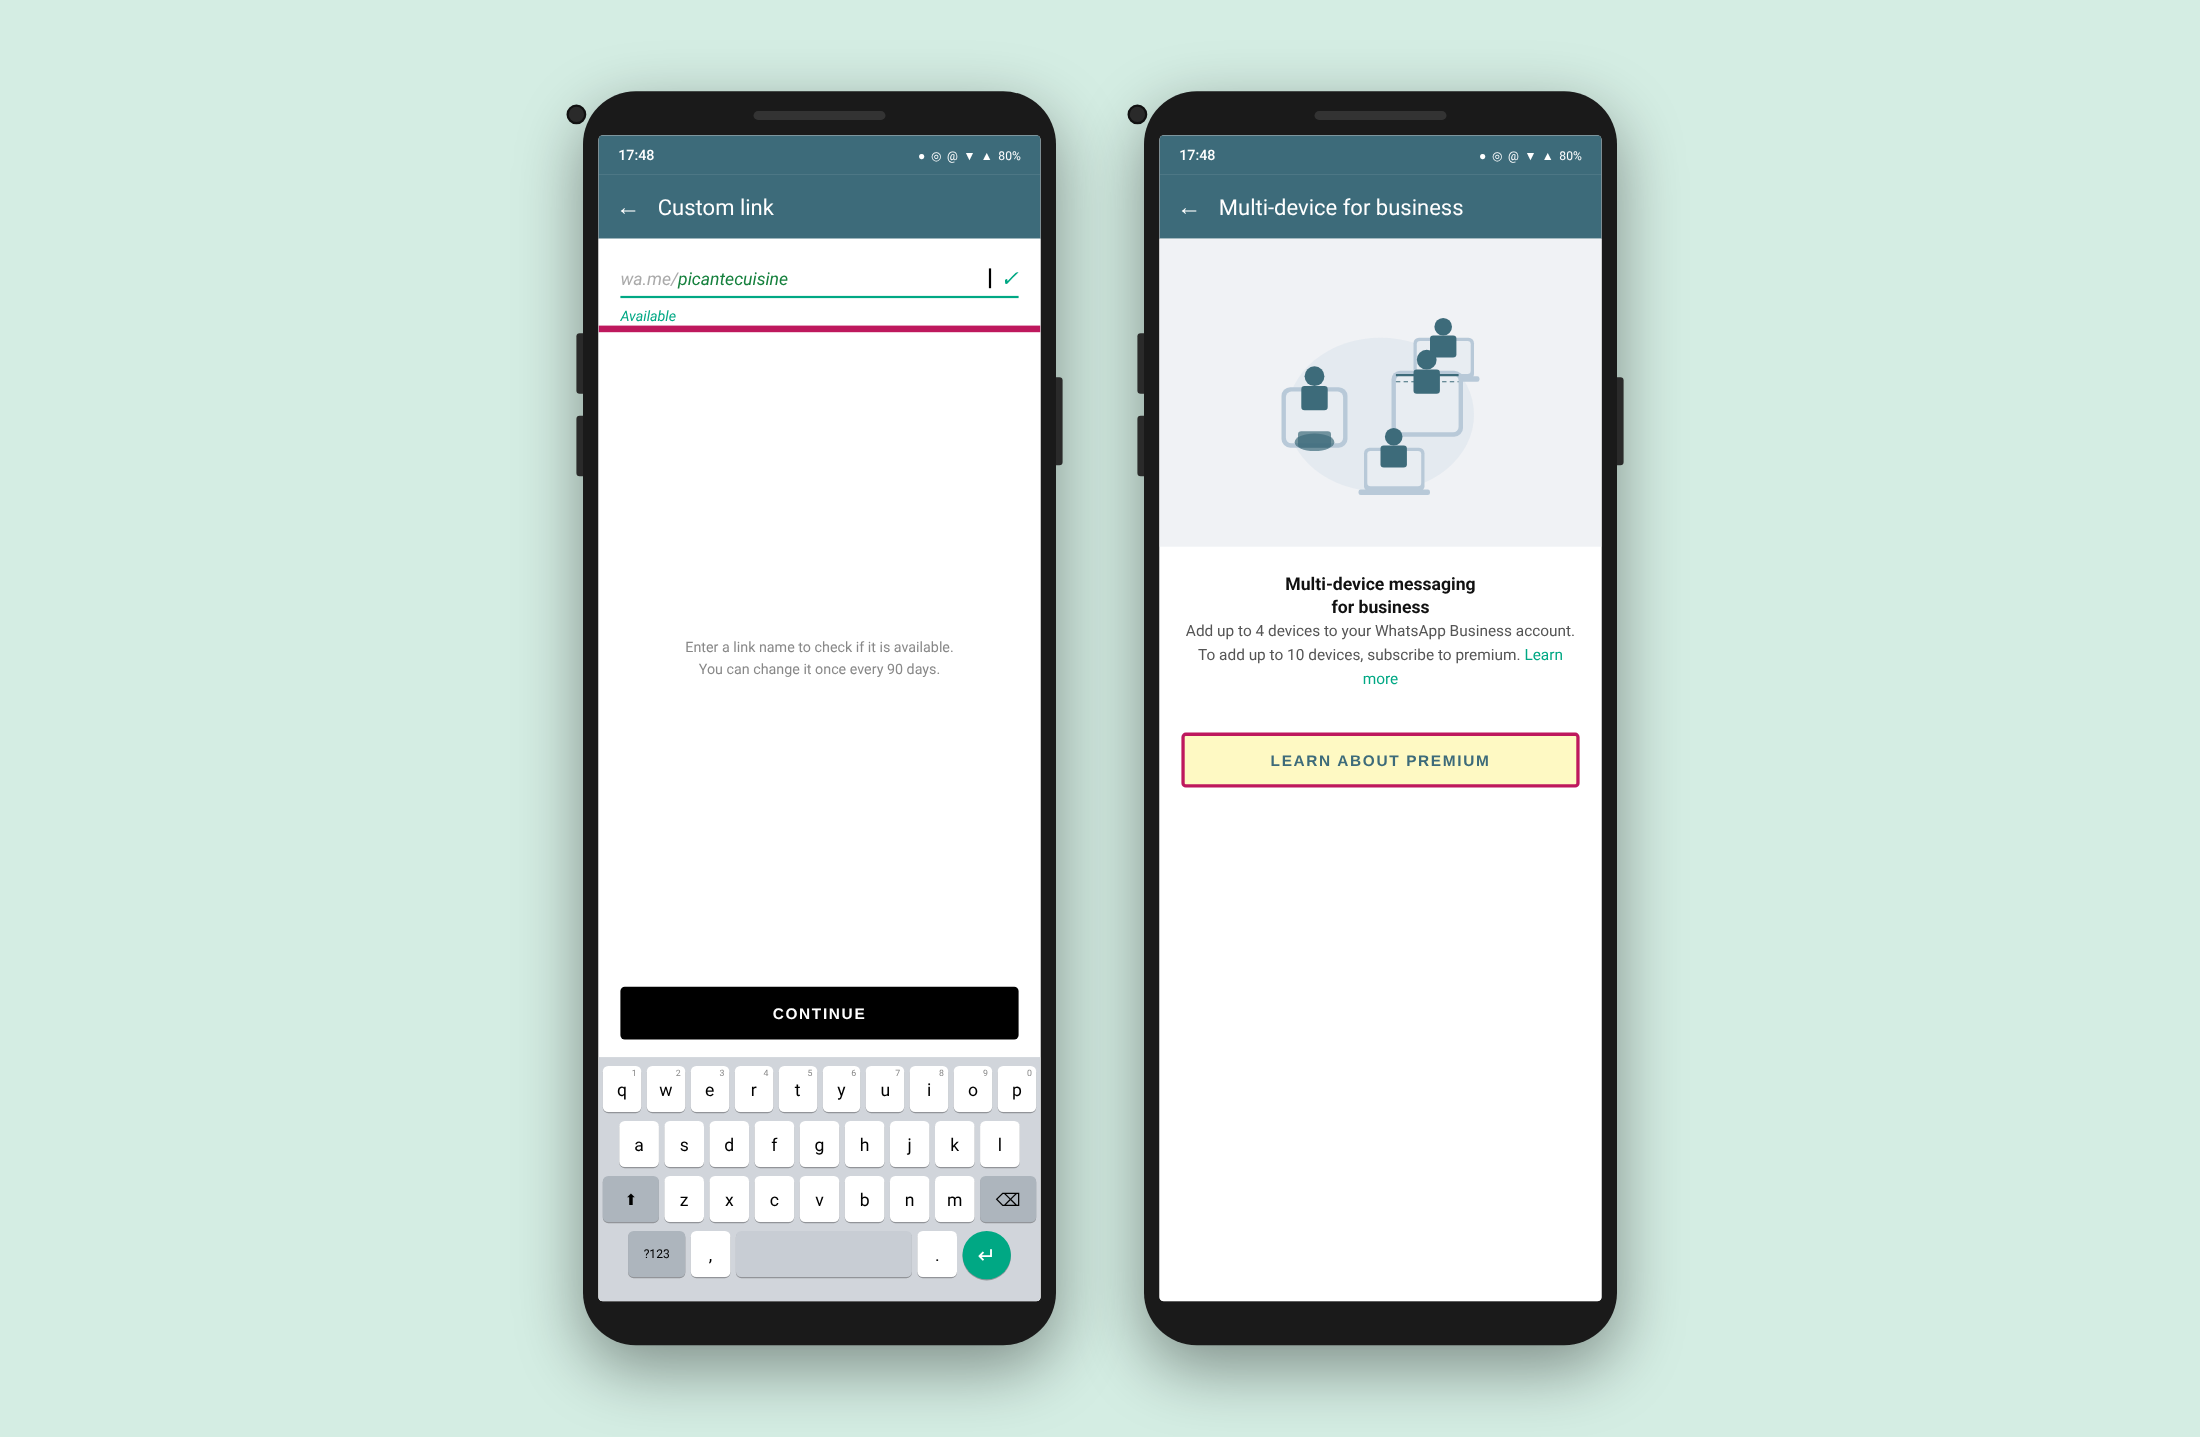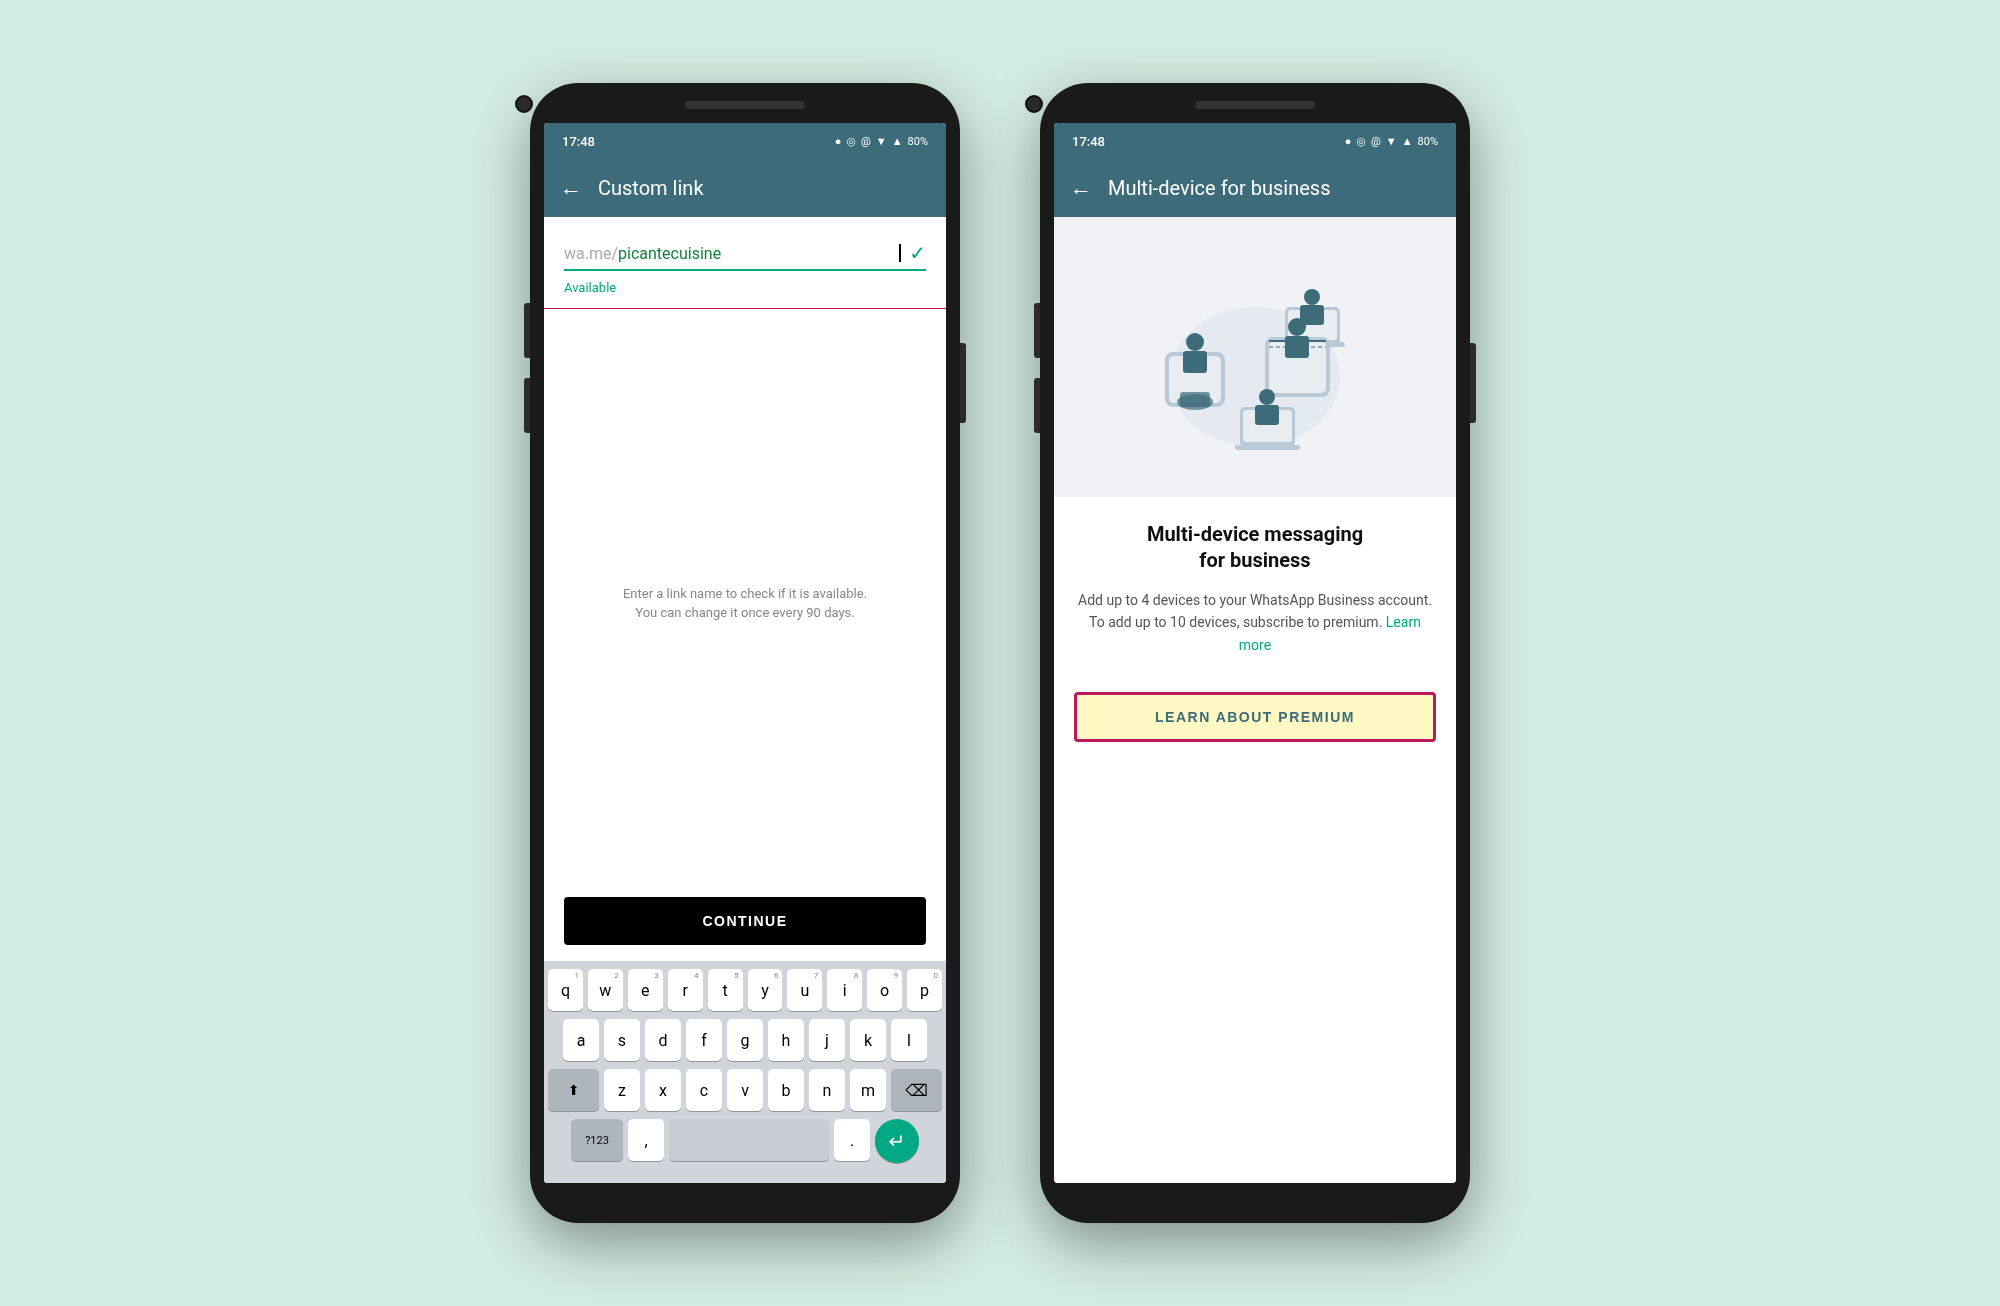--- a/index.html
+++ b/index.html
@@ -152,22 +152,23 @@
     .screen-content {
       flex: 1;
       background: #fff;
       display: flex;
       flex-direction: column;
       overflow: hidden;
     }
 
     
     .link-input-section {
-      padding: 24px 20px 12px;
-      border-bottom: 1px solid #be185d;
+      padding: 24px 20px 0;
+      border-bottom: 6px solid #be185d;
+      font-style: italic;
     }
 
     .link-input-row {
       display: flex;
       align-items: center;
       border-bottom: 2px solid #00a884;
       padding-bottom: 4px;
       margin-bottom: 6px;
     }
 
@@ -317,24 +318,23 @@
       width: 220px;
       height: 220px;
     }
 
     .multi-device-text-section {
       padding: 24px 20px;
       text-align: center;
     }
 
     .multi-device-title {
-      font-size: 20px;
+      font-size: 16px;
       font-weight: 700;
       color: #111;
-      margin-bottom: 16px;
       line-height: 1.3;
     }
 
     .multi-device-desc {
       font-size: 14px;
       color: #555;
       line-height: 1.6;
       margin-bottom: 4px;
     }
 

